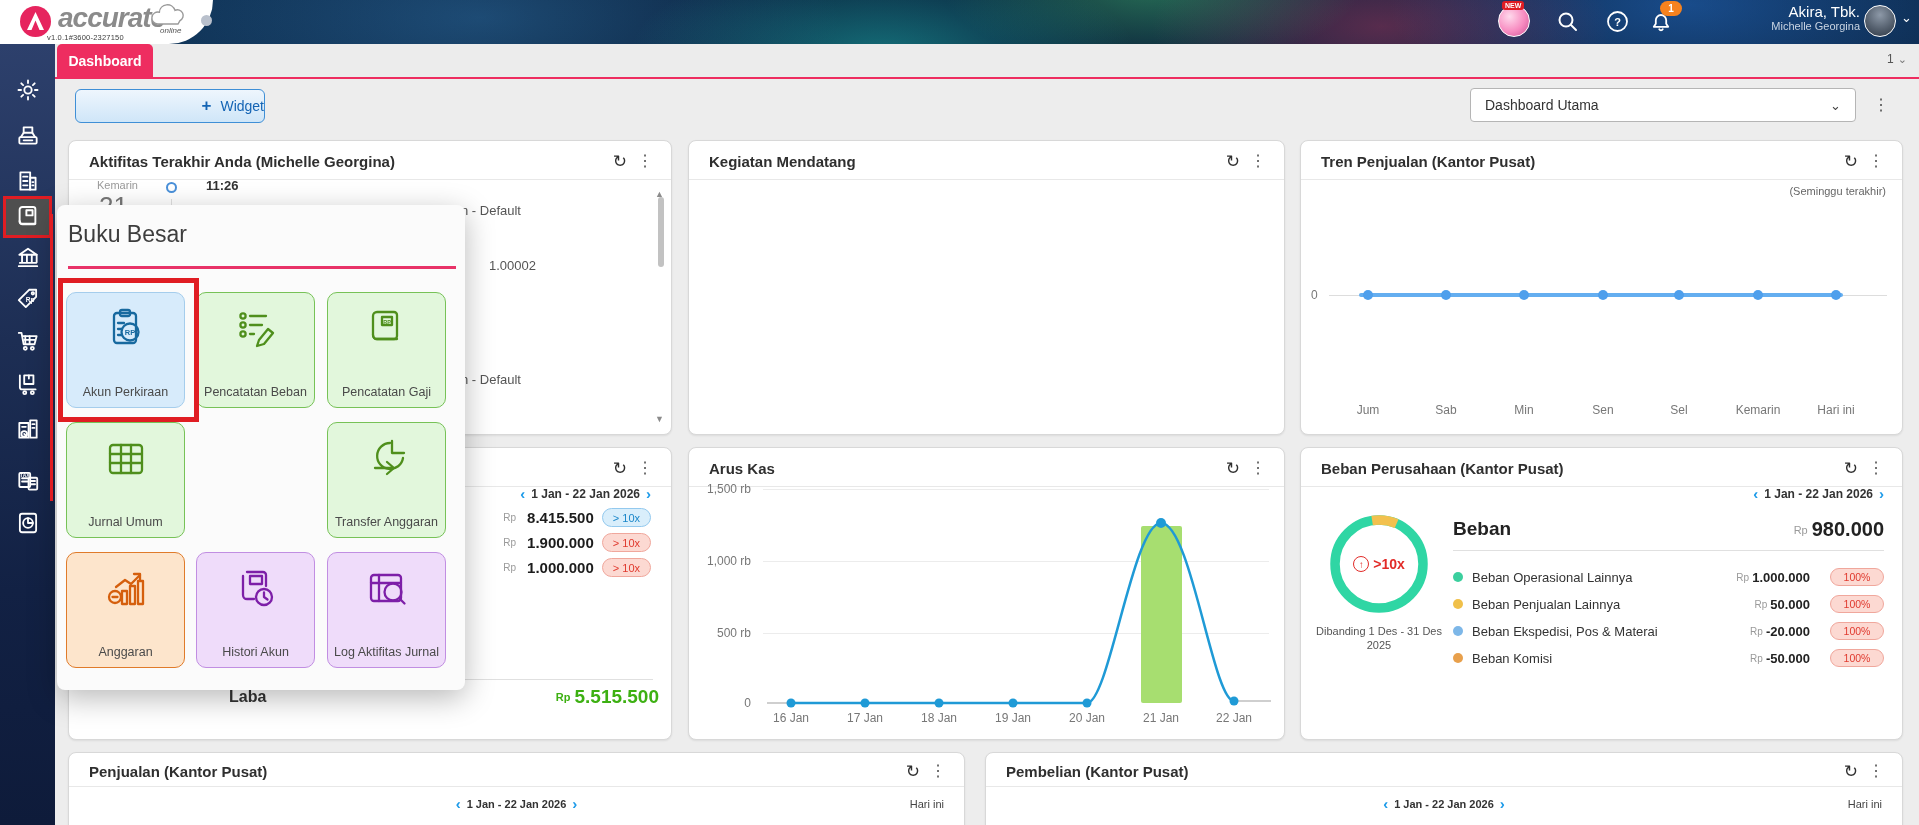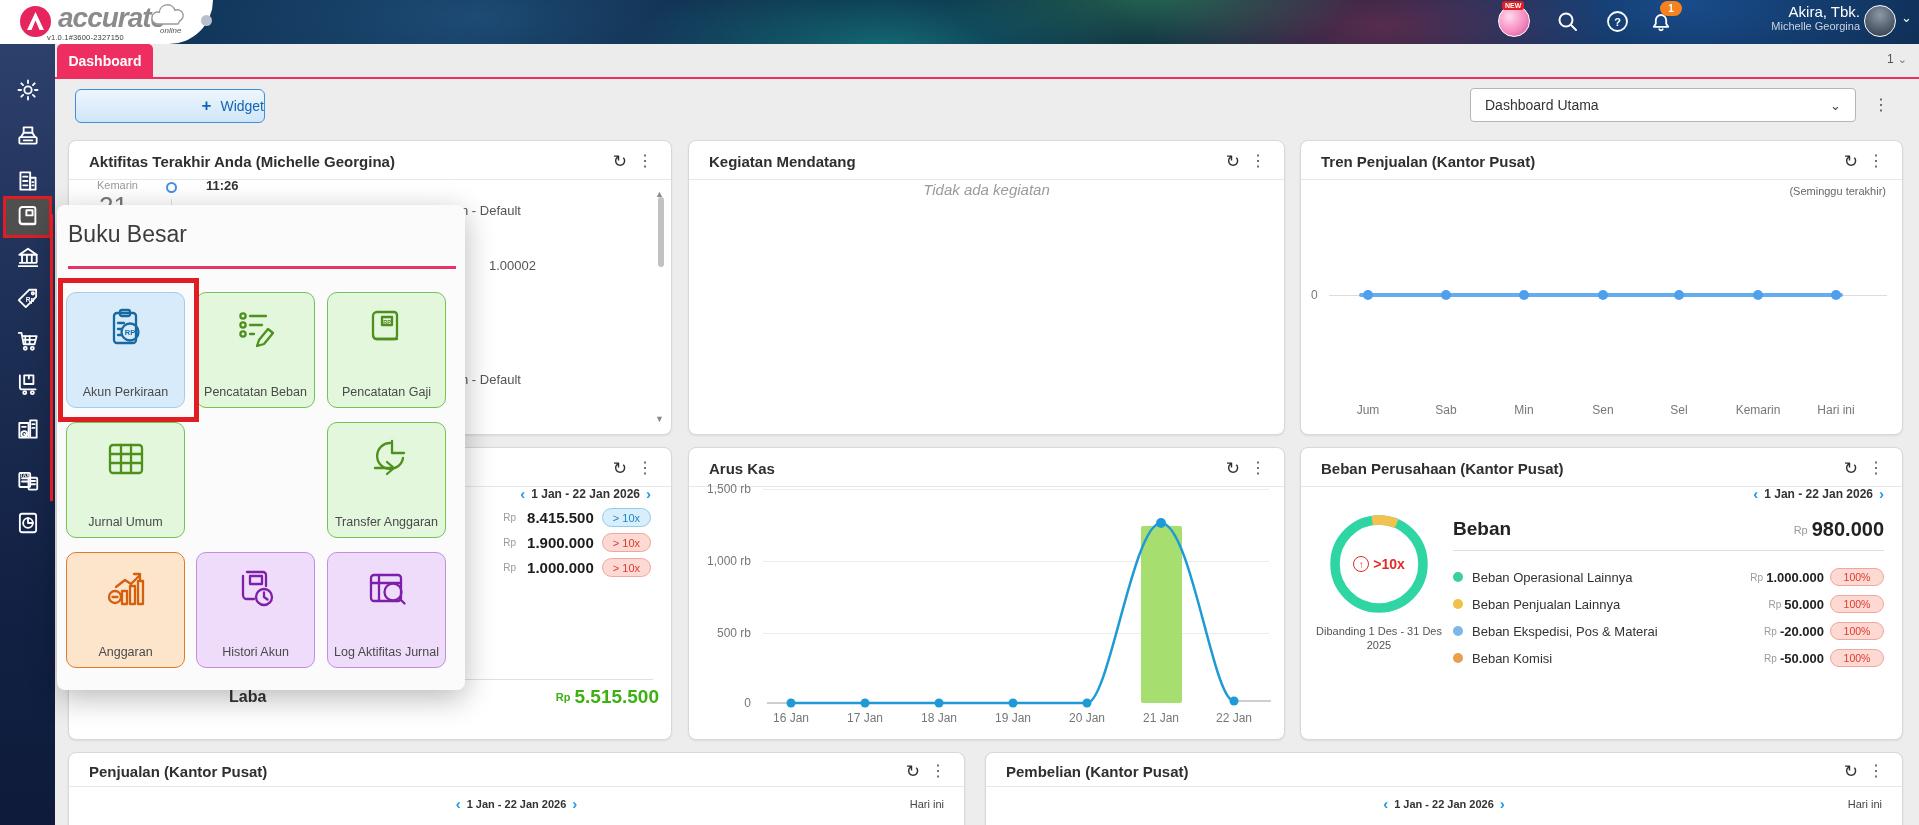--- a/index.html
+++ b/index.html
@@ -74,21 +74,21 @@
   .scr-up::before { content:"\25B2"; color:#8b8b8b; font-size:9px; }
   .scr-dn::before { content:"\25BC"; color:#8b8b8b; font-size:9px; }
 
   
   .leg-row { position:absolute; left:152px; right:18px; height:22px; display:flex; align-items:center; }
   .leg-dot { width:10px; height:10px; border-radius:50%; margin-right:9px; flex:none; }
   .dot-teal { background:#3bcf9e; } .dot-yellow { background:#f0c04a; }
   .dot-blue { background:#7db7e8; } .dot-orange { background:#e8a04c; }
   .leg-label { font-size:13px; color:#333; flex:1; }
   .leg-val { font-size:13px; font-weight:bold; color:#222; }
-  .pill-sm { margin-left:6px; width:54px; height:18px; border-radius:10px; display:flex; align-items:center;
+  .pill-sm { margin-left:20px; width:54px; height:18px; border-radius:10px; display:flex; align-items:center;
     justify-content:center; font-size:10.5px; background:#fcd9d2; border:1px solid #f0a79c; color:#e03a2f; }
 
   .axis-lbl { position:absolute; font-size:12px; color:#777; }
   .grid-h { position:absolute; height:1px; background:#ececec; }
 
   
   #popup { position:absolute; left:57px; top:205px; width:408px; height:485px; background:#fbfbfb;
     border-radius:8px; box-shadow:0 8px 30px rgba(0,0,0,.28); z-index:5; }
   #popup-title { position:absolute; left:11px; top:16px; font-size:23px; color:#3d3d3d; }
   #popup-line { position:absolute; left:11px; top:61px; width:388px; height:2.5px; background:#e83368; }
@@ -284,21 +284,20 @@
     <span class="abs scr-up" style="right:7px;top:42px"></span>
     <div class="abs" style="right:7px;top:56px;width:6px;height:70px;background:#c2c2c2;border-radius:3px"></div>
     <span class="abs scr-dn" style="right:7px;bottom:8px"></span>
   </div>
 
   <div class="card" style="left:688px;top:140px;width:597px;height:295px">
     <span class="card-title">Kegiatan Mendatang</span>
     <span class="refresh"></span>
     <span class="kebab"></span>
     <div class="card-div"></div>
-    <div class="abs" style="left:0;right:0;top:40px;text-align:center;font-style:italic;font-size:15px;color:#9b9b9b">Tidak ada kegiatan</div>
   </div>
 
   <div class="card" style="left:1300px;top:140px;width:603px;height:295px">
     <span class="card-title">Tren Penjualan (Kantor Pusat)</span>
     <span class="refresh"></span>
     <span class="kebab"></span>
     <div class="card-div"></div>
     <span class="abs" style="right:16px;top:44px;font-size:11px;color:#666">(Seminggu terakhir)</span>
     <span class="axis-lbl" style="left:10px;top:147px">0</span>
     <div class="abs" style="left:28px;top:154px;width:558px;height:1px;background:#ddd"></div>

